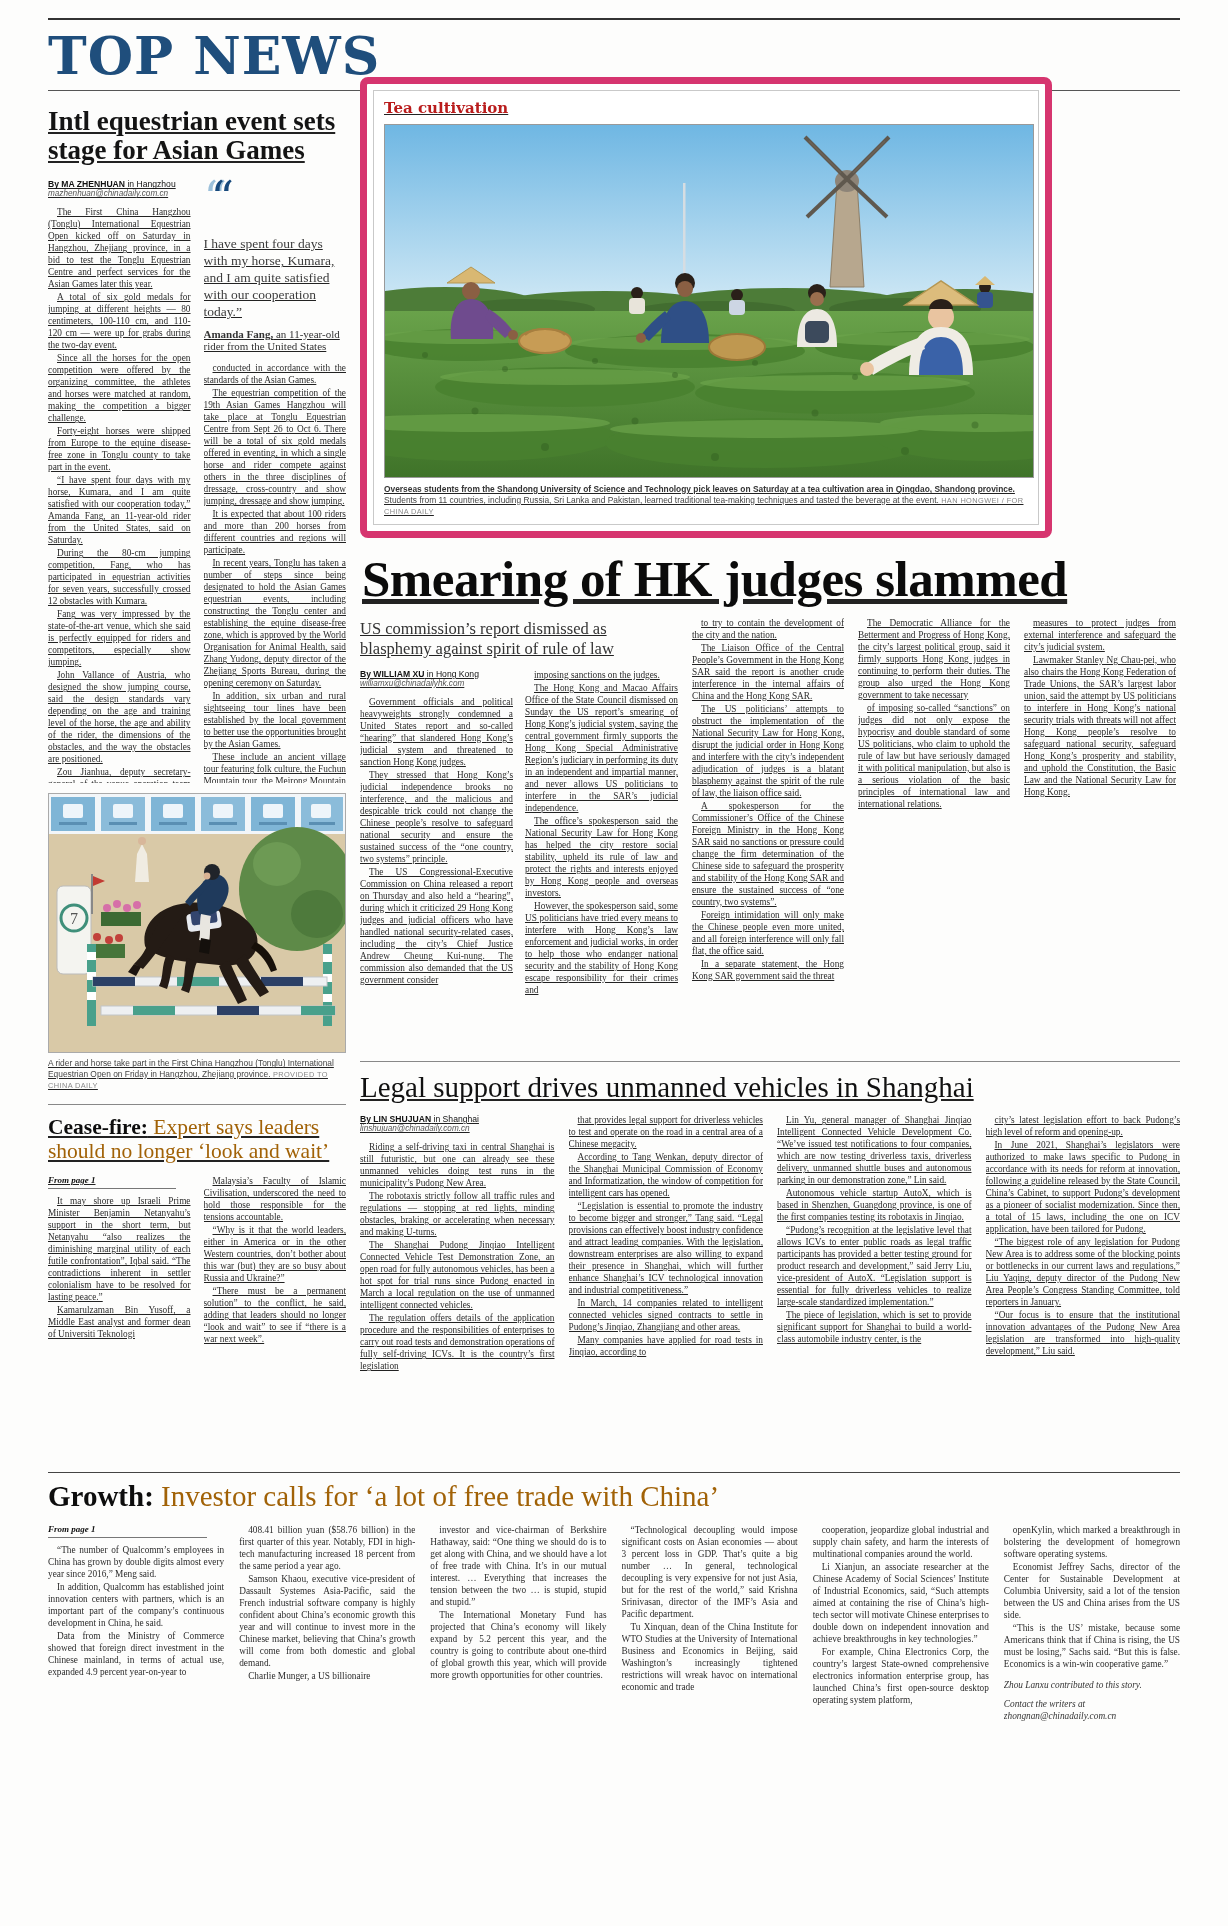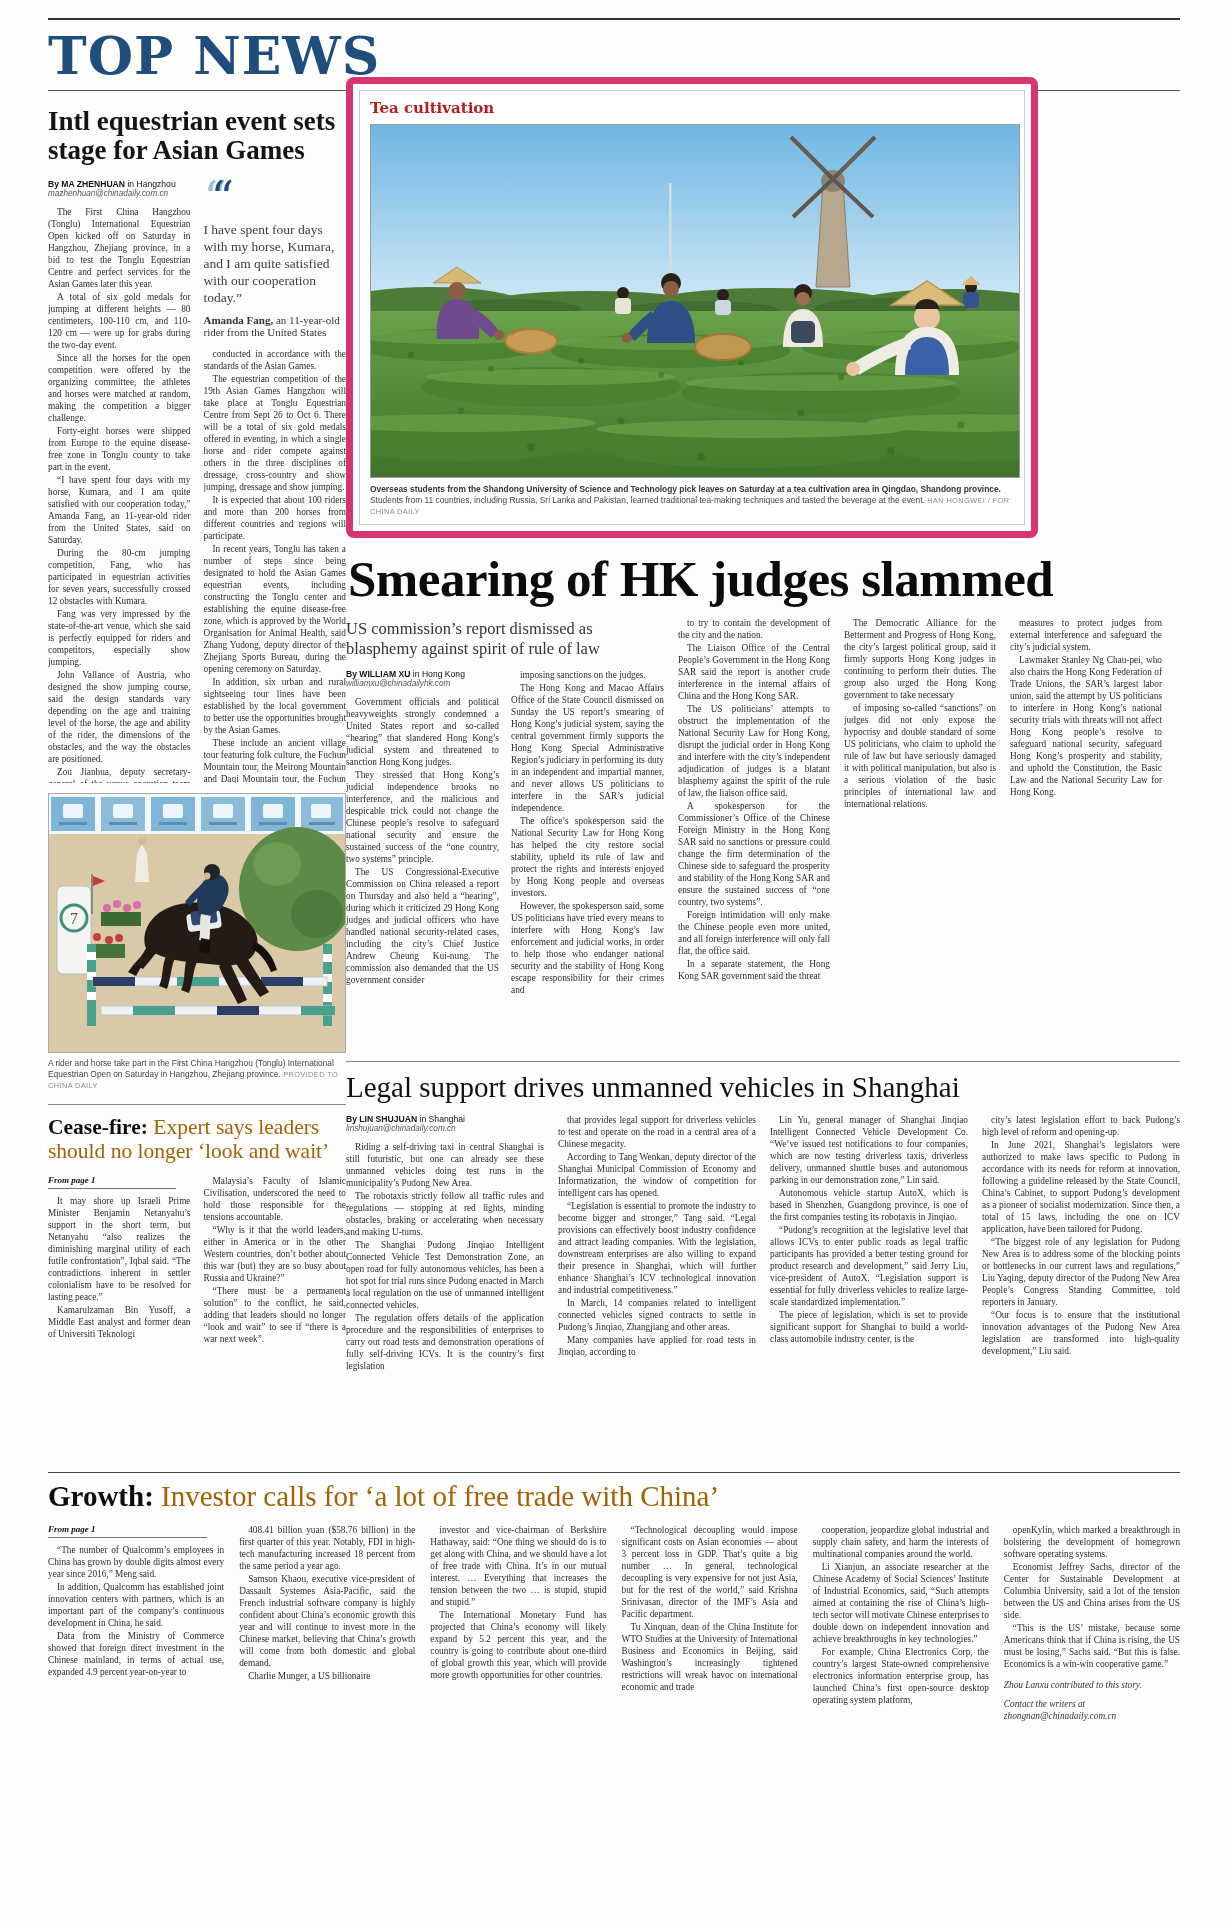--- a/index.html
+++ b/index.html
@@ -23,33 +23,33 @@
   .byline{margin:0;font-family:"Liberation Sans",sans-serif;font-size:8.6px;color:#111;}
   .by-name{font-weight:bold;}
   .email{margin:0 0 8px 0;font-family:"Liberation Sans",sans-serif;font-size:8.2px;color:#555;font-style:italic;}
   .credit{font-family:"Liberation Sans",sans-serif;font-size:7.4px;color:#888;letter-spacing:.4px;text-transform:uppercase;}
   .col{overflow:hidden;}
   .frompage{margin:0 0 3px 0;font-weight:bold;font-style:italic;font-size:9px;color:#111;}
   .fp-rule{border-top:1px solid #777;width:90%;margin-bottom:6px;}
   .hammer{font-weight:bold;color:#0d0d0d;}
   .ham-rest{color:#a16207;}
   
-  .main-row{display:flex;gap:0;}
+  .main-row{display:flex;gap:14px;text-decoration:underline;}
   .left-rail{width:298px;flex:none;}
   .right-area{flex:1;min-width:0;}
   
   .eq-head{font-size:27px;line-height:1.08;font-weight:bold;color:#141414;margin:16px 0 14px 0;}
   .eq-cols{display:flex;gap:13px;height:604px;overflow:hidden;}
   .eq-cols .col{width:143px;}
   .pullquote{margin:2px 0 10px 0;}
   .quote-icon{position:relative;height:34px;}
   .q1,.q2{font-family:"DejaVu Serif",serif;font-size:46px;line-height:34px;position:absolute;top:0;}
   .q1{color:#9cc0da;left:0;}
   .q2{color:#17497c;left:7px;}
-  .pq-text{margin:6px 0 8px 0;font-size:13.5px;line-height:17px;color:#3d3d3d;}
+  .pq-text{margin:20px 0 8px 0;font-size:13.5px;line-height:17px;color:#3d3d3d;}
   .pq-attr{margin:0;font-size:11px;line-height:12px;color:#333;}
   .pq-name{font-weight:bold;}
   
   .horse-fig{margin:10px 0 0 0;}
   .horse-fig svg{display:block;border:1px solid #aaa;}
   .horse-cap{margin:5px 0 0 0;font-family:"Liberation Sans",sans-serif;font-size:8.4px;line-height:10.5px;color:#444;text-align:left;}
   .thin{border-top:1px solid #888;margin:12px 0 10px 0;}
   
   .cf-head{font-size:21.5px;line-height:1.12;margin:2px 0 12px 0;font-weight:normal;}
   .cf-cols{display:flex;gap:13px;height:232px;overflow:hidden;}
@@ -225,21 +225,21 @@
             <rect x="142" y="116" width="26" height="14" rx="3" fill="#33456e" transform="rotate(-8 155 123)"></rect>
             <path d="M150,120 C146,104 148,92 158,84 C166,78 174,80 178,88 C182,96 178,106 172,114 C166,120 156,124 150,120 Z" fill="#1f3a5c"></path>
             <path d="M158,86 C150,92 142,100 136,108 l5,4 C148,104 156,96 162,90 Z" fill="#1f3a5c"></path>
             <circle cx="163" cy="78" r="8" fill="#20242a"></circle>
             <circle cx="158" cy="82" r="3.4" fill="#d9b394"></circle>
             <path d="M152,120 C150,130 152,138 150,146 l10,2 C162,138 160,128 162,122 Z" fill="#e8e6e0"></path>
             <path d="M152,144 l10,2 -2,14 -10,-2 z" fill="#14100c"></path>
           </g>
         </svg>
         <figcaption class="horse-cap">
-          <span>A rider and horse take part in the First China Hangzhou (Tonglu) International Equestrian Open on Saturday in Hangzhou, Zhejiang province. </span><span class="credit">PROVIDED TO CHINA DAILY</span>
+          <span>A rider and horse take part in the First China Hangzhou (Tonglu) International Equestrian Open on Friday in Hangzhou, Zhejiang province. </span><span class="credit">PROVIDED TO CHINA DAILY</span>
         </figcaption>
       </figure>
 
       <div class="rule thin"></div>
 
       <article>
         <h2 class="cf-head"><span class="hammer">Cease-fire:</span><span class="ham-rest"> Expert says leaders should no longer ‘look and wait’</span></h2>
         <div class="cf-cols">
           <div class="col">
             <p class="frompage">From page 1</p>

